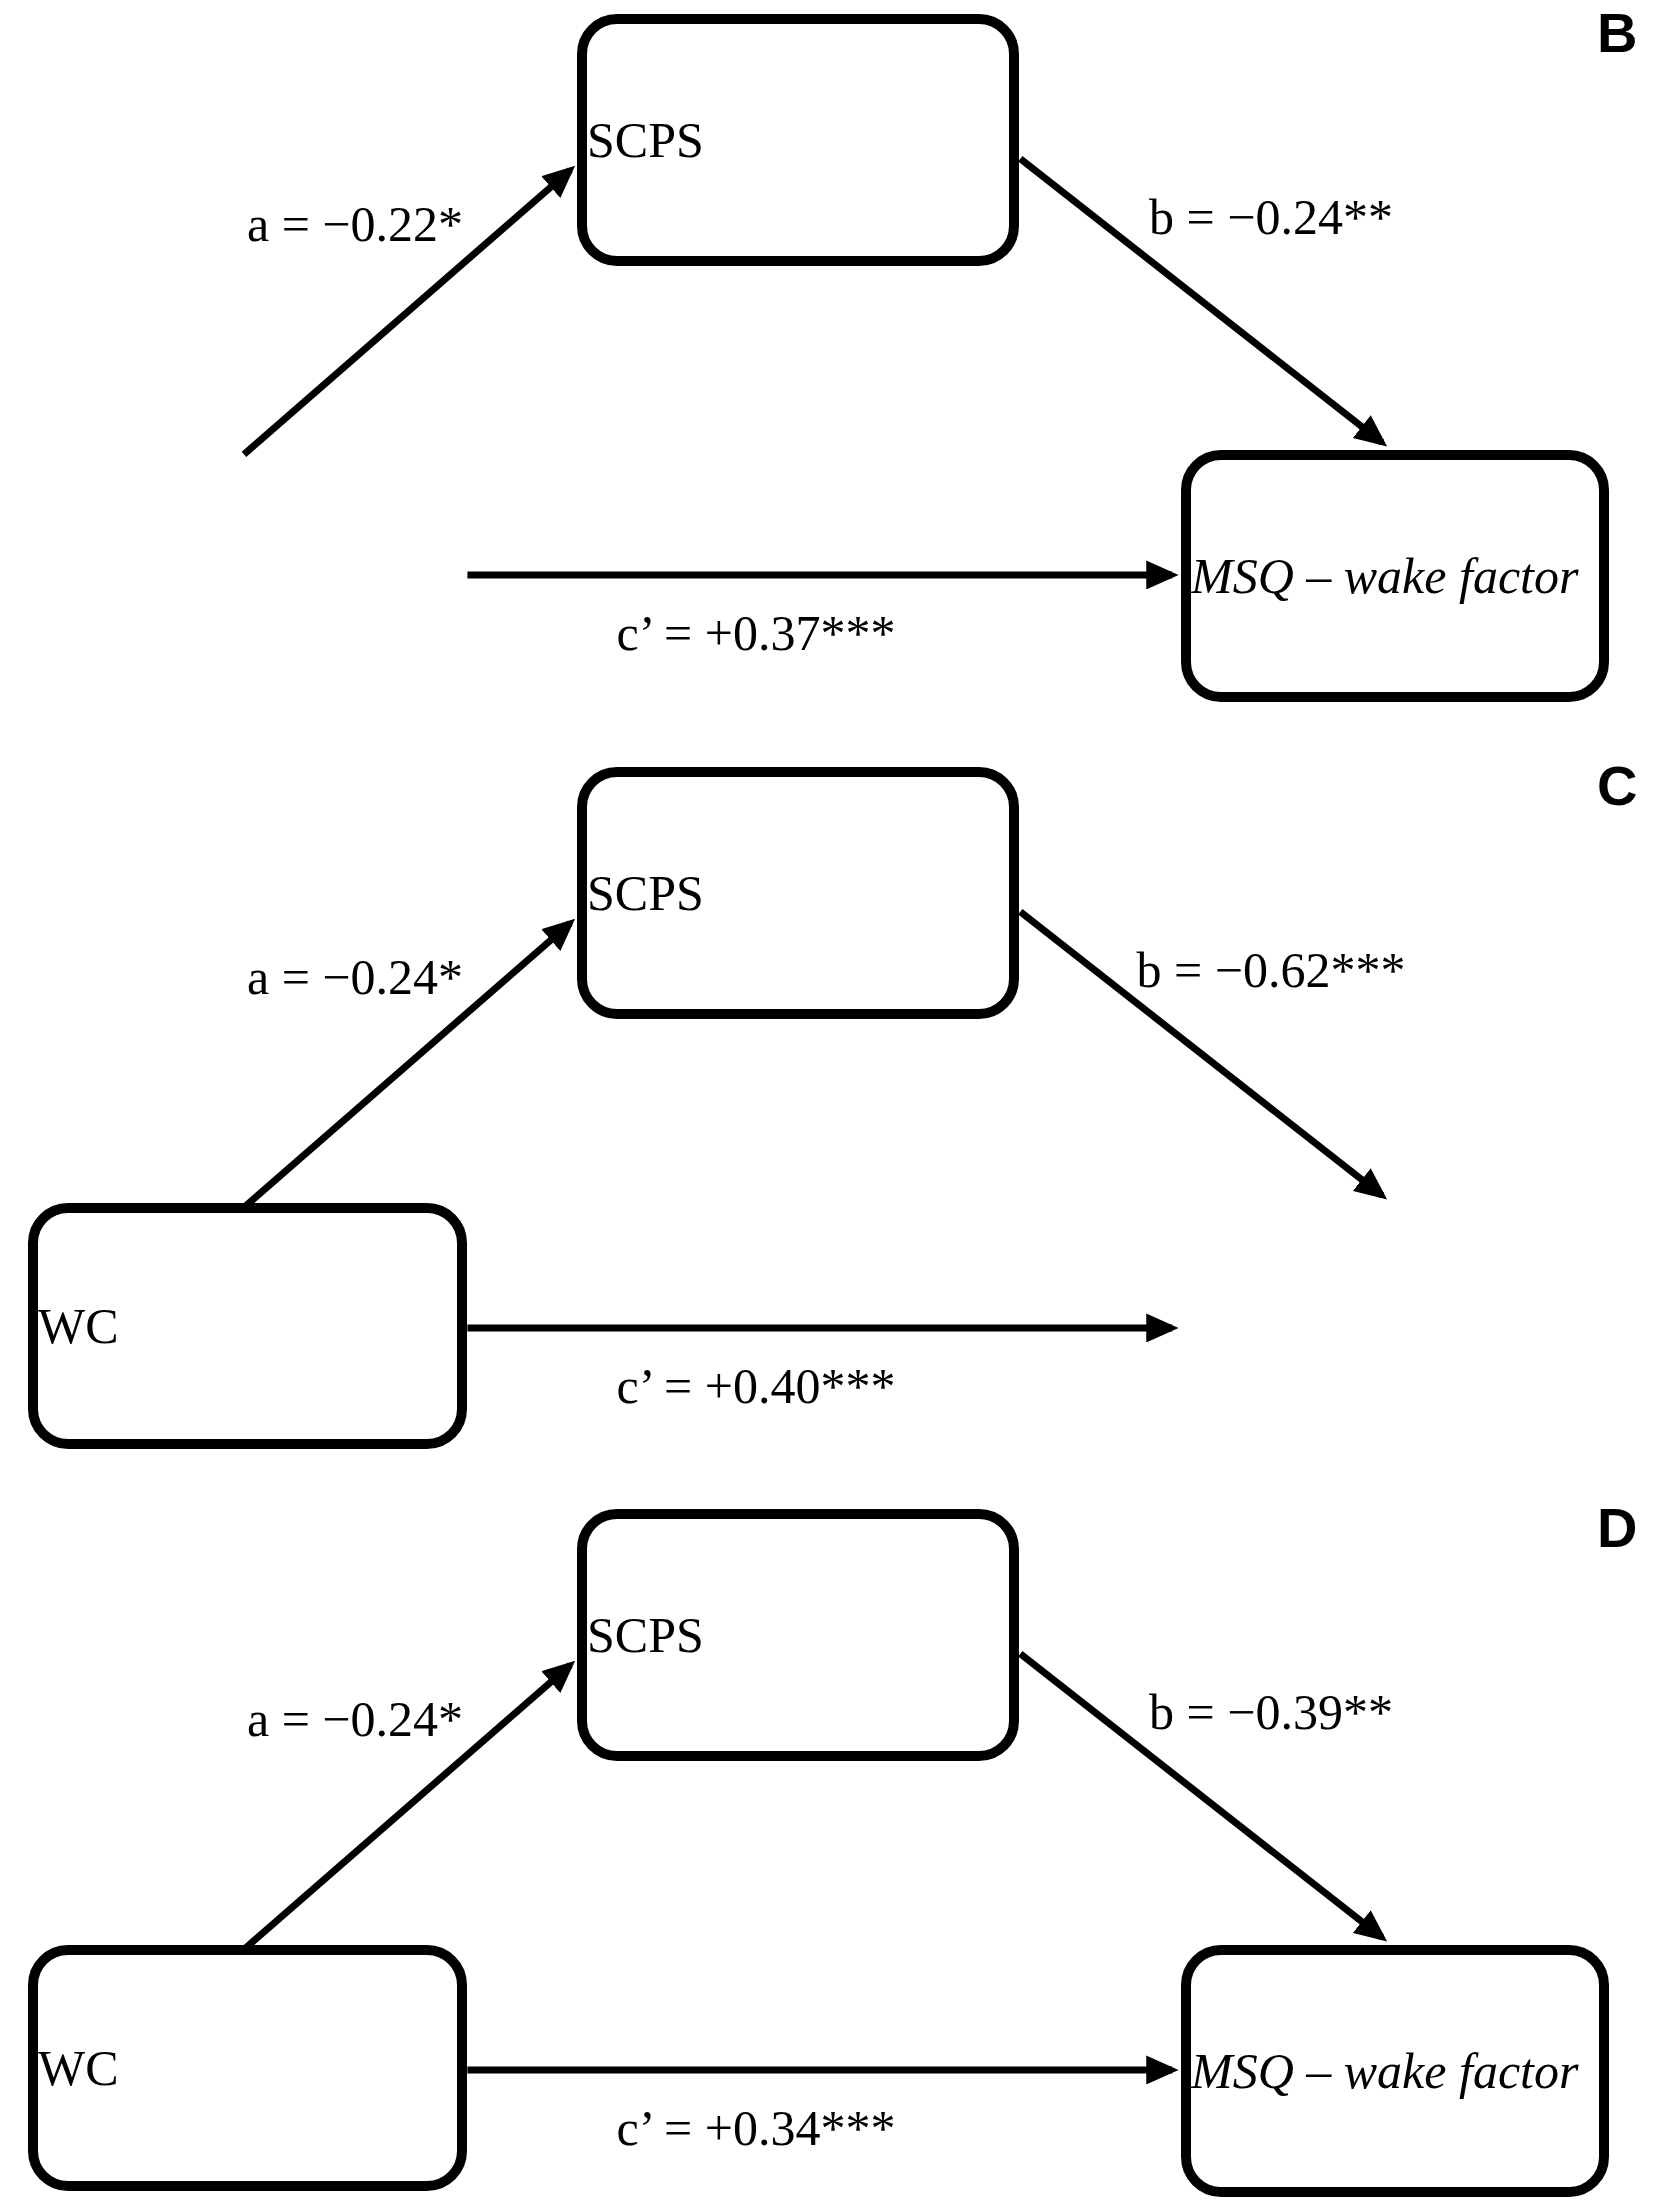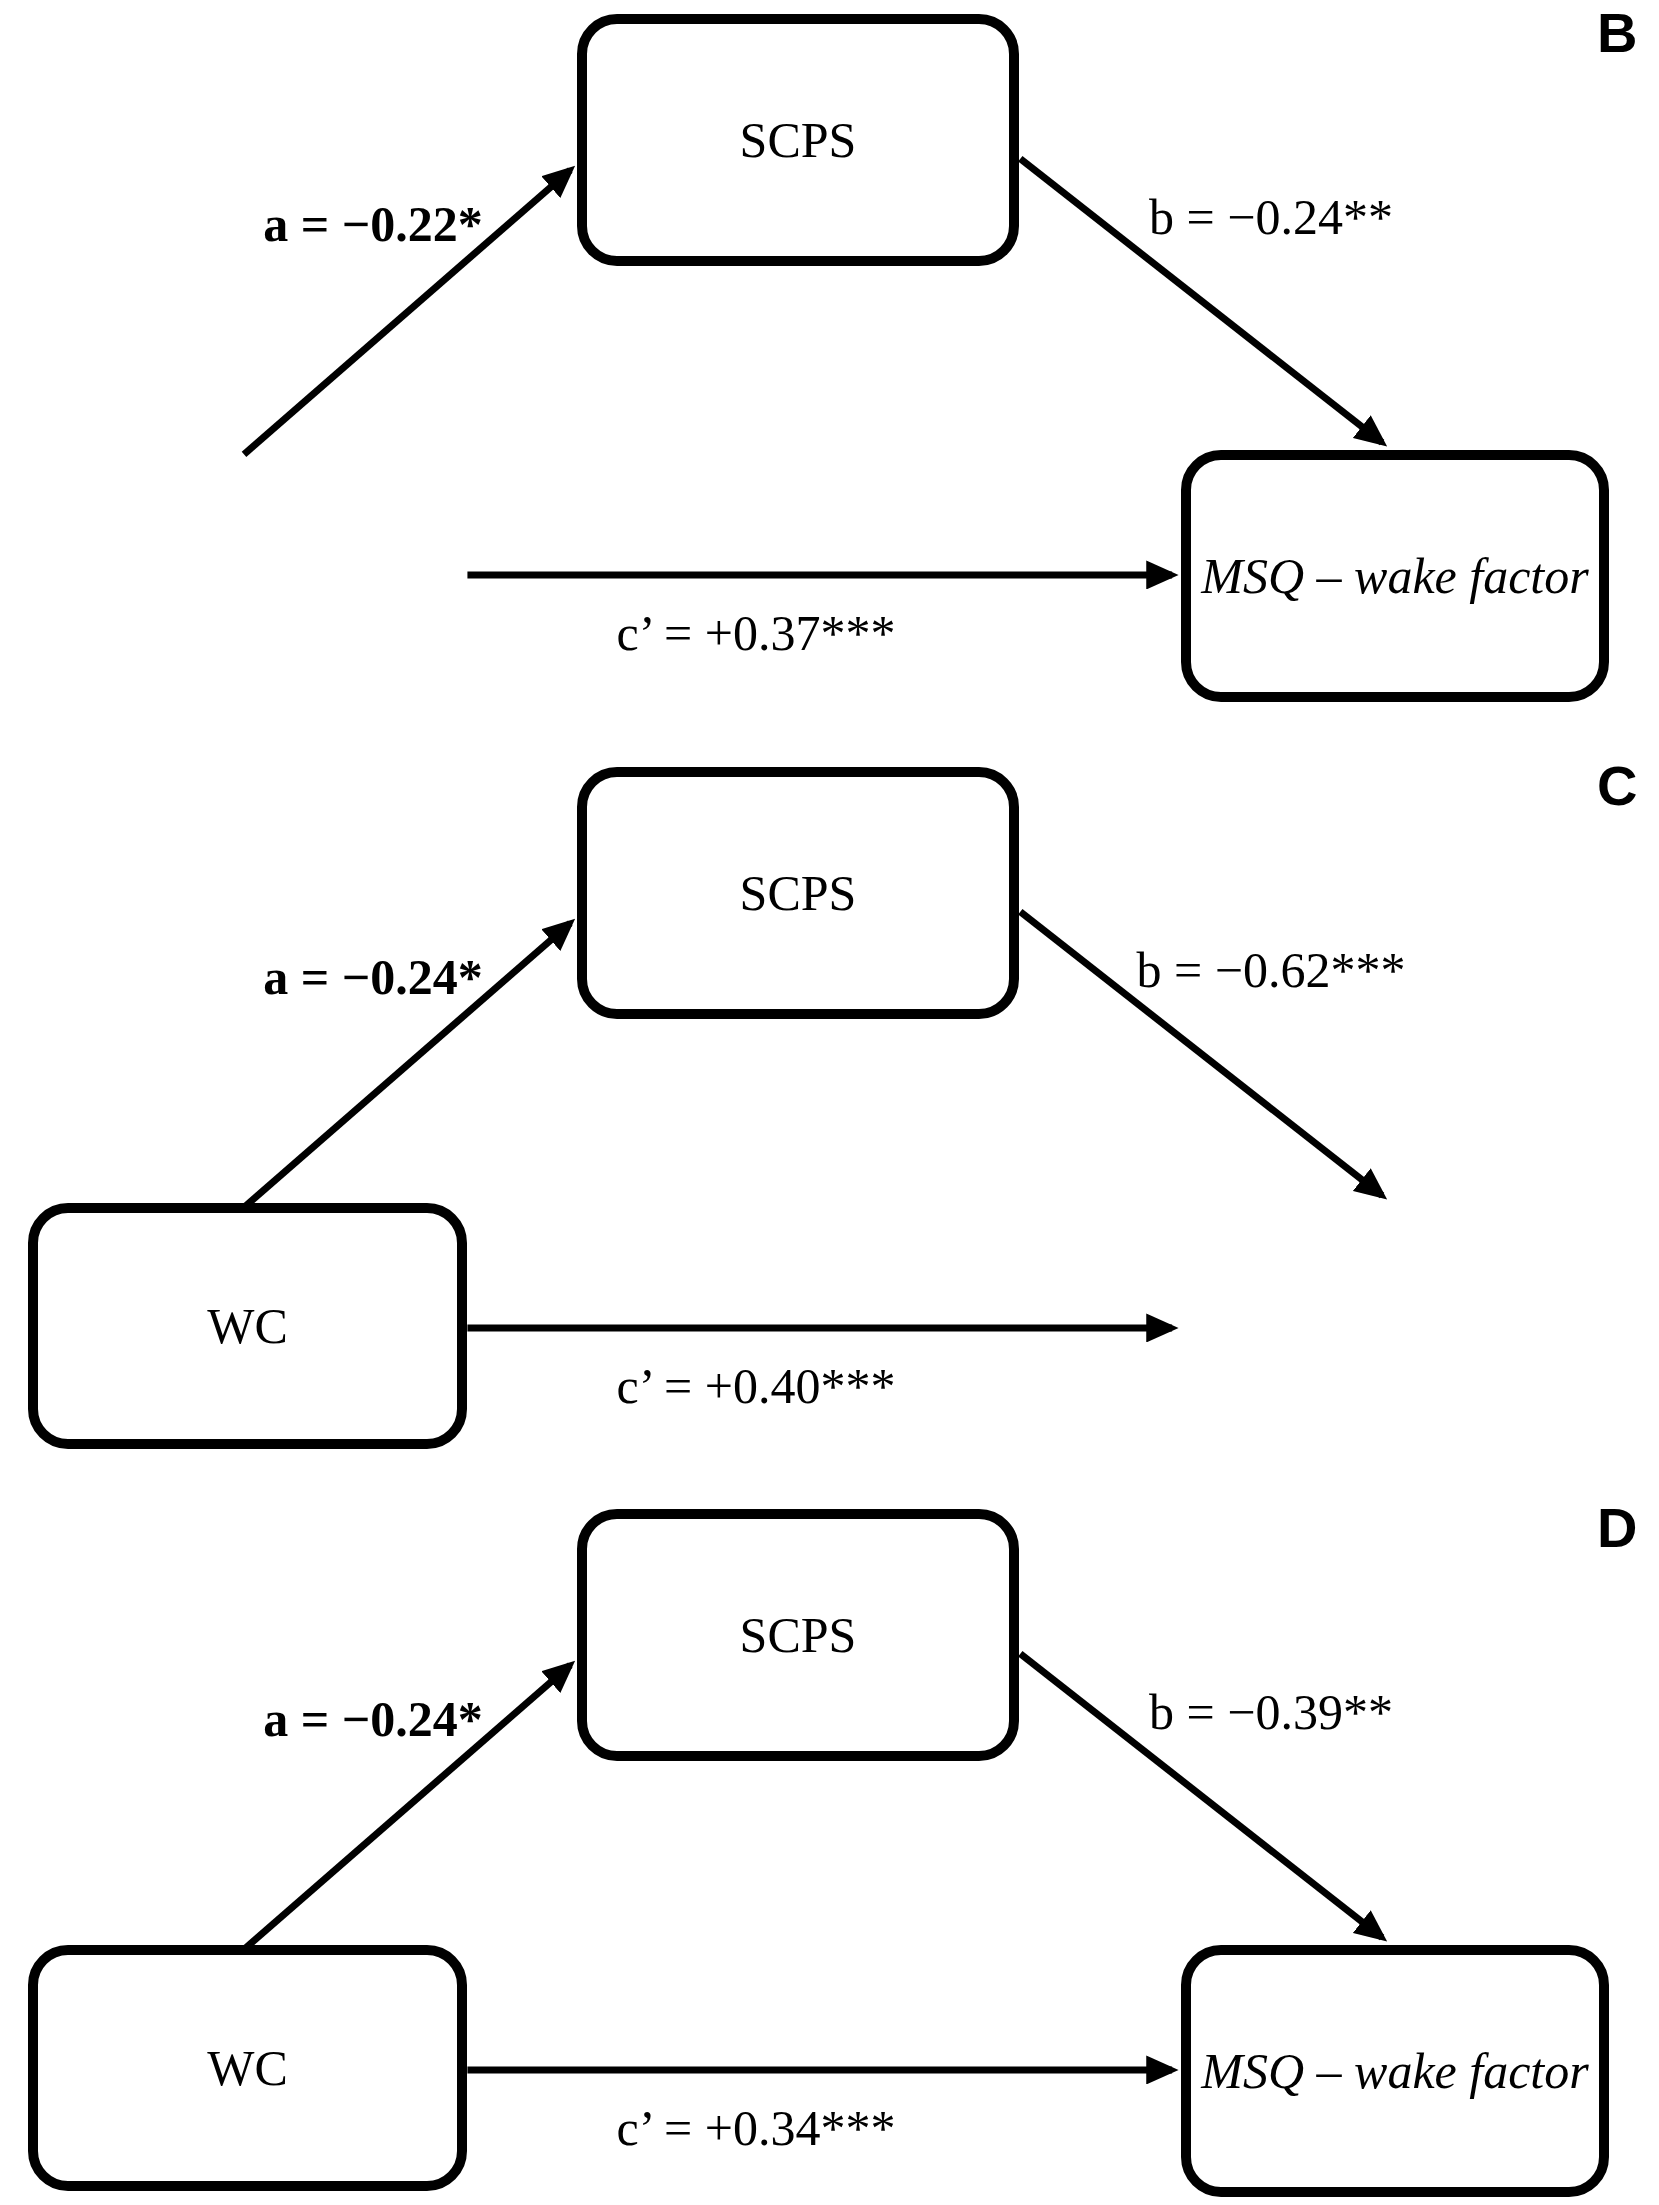--- a/index.html
+++ b/index.html
@@ -38,40 +38,40 @@
   }
 
   .node {
     position: absolute;
     box-sizing: border-box;
     border: 10.8px solid #000000;
     border-radius: 40px;
     background: #ffffff;
     display: flex;
     align-items: center;
-    justify-content: center;
+    justify-content: flex-start;
   }
   .node-mediator  { left: 577px; top: 13.5px;  width: 442px; height: 252px; }
   .node-predictor { left: 28px;   top: 450px; width: 439px; height: 246px; }
   .node-outcome   { left: 1181px; top: 450px; width: 428px; height: 252px; font-style: italic; }
 
   .node-label {
     font-size: 50px;
     line-height: 1;
     white-space: nowrap;
   }
 
   .path-label {
     position: absolute;
     transform: translate(-50%, -50%);
     font-size: 50px;
     line-height: 1;
     white-space: nowrap;
   }
-  .label-a { left: 373px;  top: 224px; font-weight: bold; }
+  .label-a { left: 355px;  top: 224px; }
   .label-b { left: 1271px; top: 217px; }
   .label-c { left: 756px; top: 633px; }
 
   .panel-letter {
     position: absolute;
     right: 22.6px;
     top: 5.4px;
     font-family: "Liberation Sans", sans-serif;
     font-weight: 700;
     font-size: 56px;

